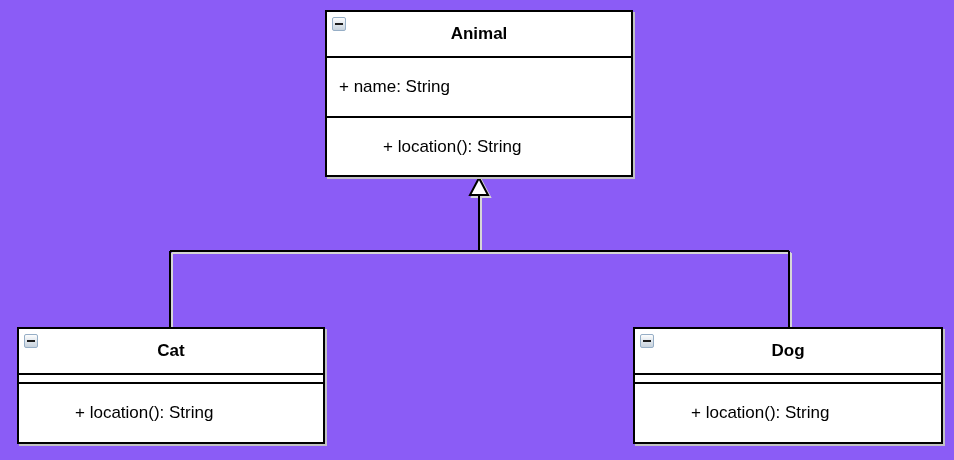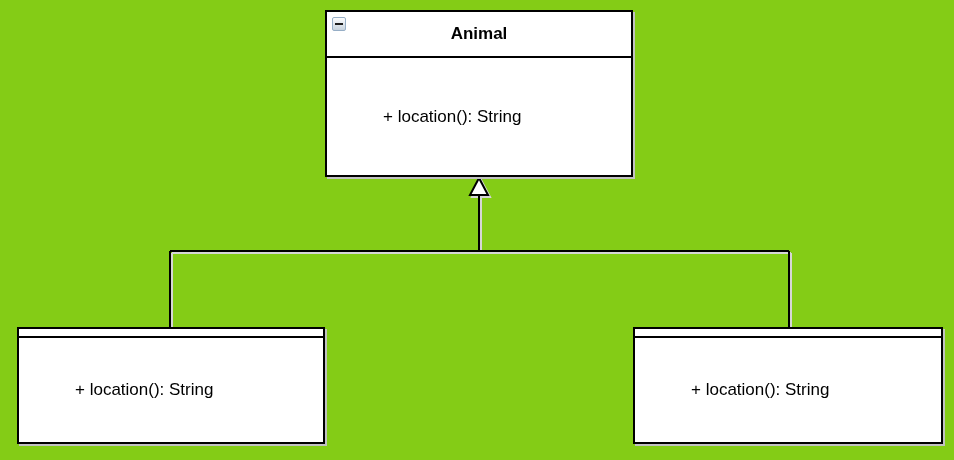--- a/index.html
+++ b/index.html
@@ -5,21 +5,21 @@
   html, body {
     margin: 0;
     padding: 0;
     background: #ffffff;
     font-family: "Liberation Sans", "DejaVu Sans", sans-serif;
   }
   #canvas {
     position: relative;
     width: 954px;
     height: 460px;
-    background: #84cc16;
+    background: #8b5cf6;
     overflow: hidden;
   }
   #connector-layer {
     position: absolute;
     left: 0; top: 0;
     width: 954px; height: 460px;
   }
   .uml-class {
     position: absolute;
     box-sizing: border-box;
@@ -101,32 +101,47 @@
     </g>
   </svg>
 
   <div class="uml-class" style="left:325px; top:10px; width:308px; height:167px;">
     <div class="uml-header">
       <span class="collapse-btn">
         <span class="collapse-minus"></span>
       </span>
       <span class="uml-title">Animal</span>
     </div>
+    <div class="uml-compartment divided attrs-animal">
+      <span class="uml-member">+ name: String</span>
+    </div>
     <div class="uml-compartment ops-fill">
       <span class="uml-member">+ location(): String</span>
     </div>
   </div>
 
   <div class="uml-class" style="left:17px; top:327px; width:308px; height:117px;">
+    <div class="uml-header">
+      <span class="collapse-btn">
+        <span class="collapse-minus"></span>
+      </span>
+      <span class="uml-title">Cat</span>
+    </div>
     <div class="uml-compartment divided attrs-empty"></div>
     <div class="uml-compartment ops-fill">
       <span class="uml-member">+ location(): String</span>
     </div>
   </div>
 
   <div class="uml-class" style="left:633px; top:327px; width:310px; height:117px;">
+    <div class="uml-header">
+      <span class="collapse-btn">
+        <span class="collapse-minus"></span>
+      </span>
+      <span class="uml-title">Dog</span>
+    </div>
     <div class="uml-compartment divided attrs-empty"></div>
     <div class="uml-compartment ops-fill">
       <span class="uml-member">+ location(): String</span>
     </div>
   </div>
 
 </div>
 
 </body></html>

